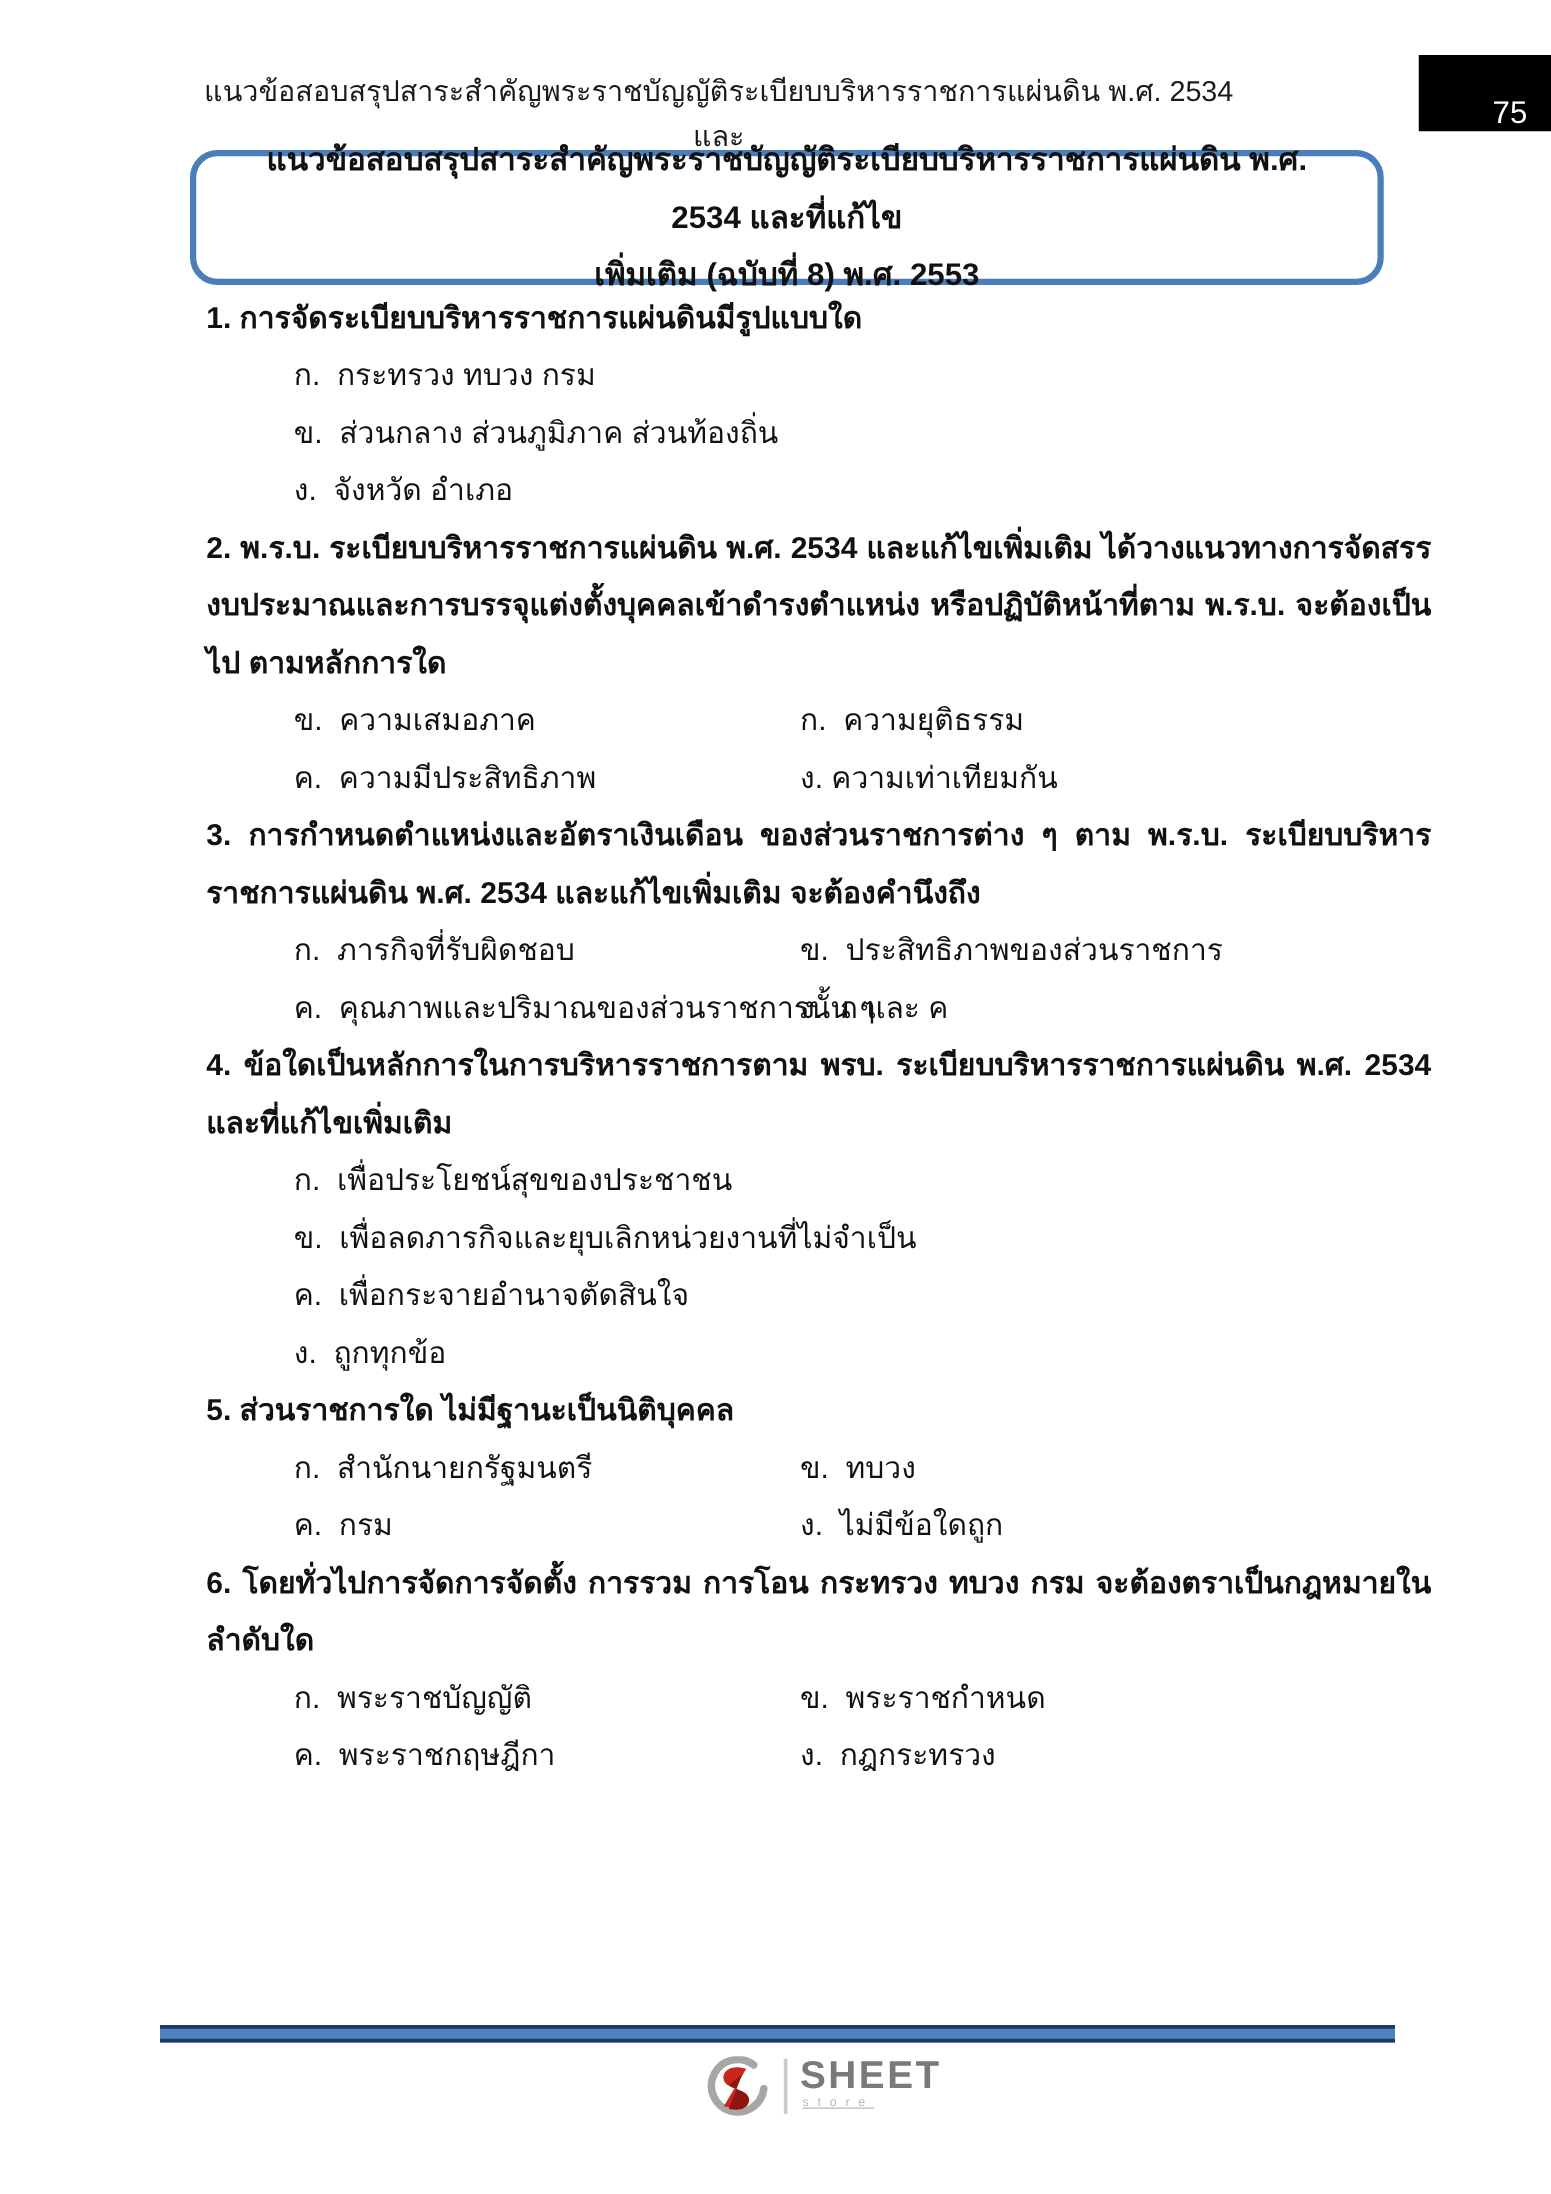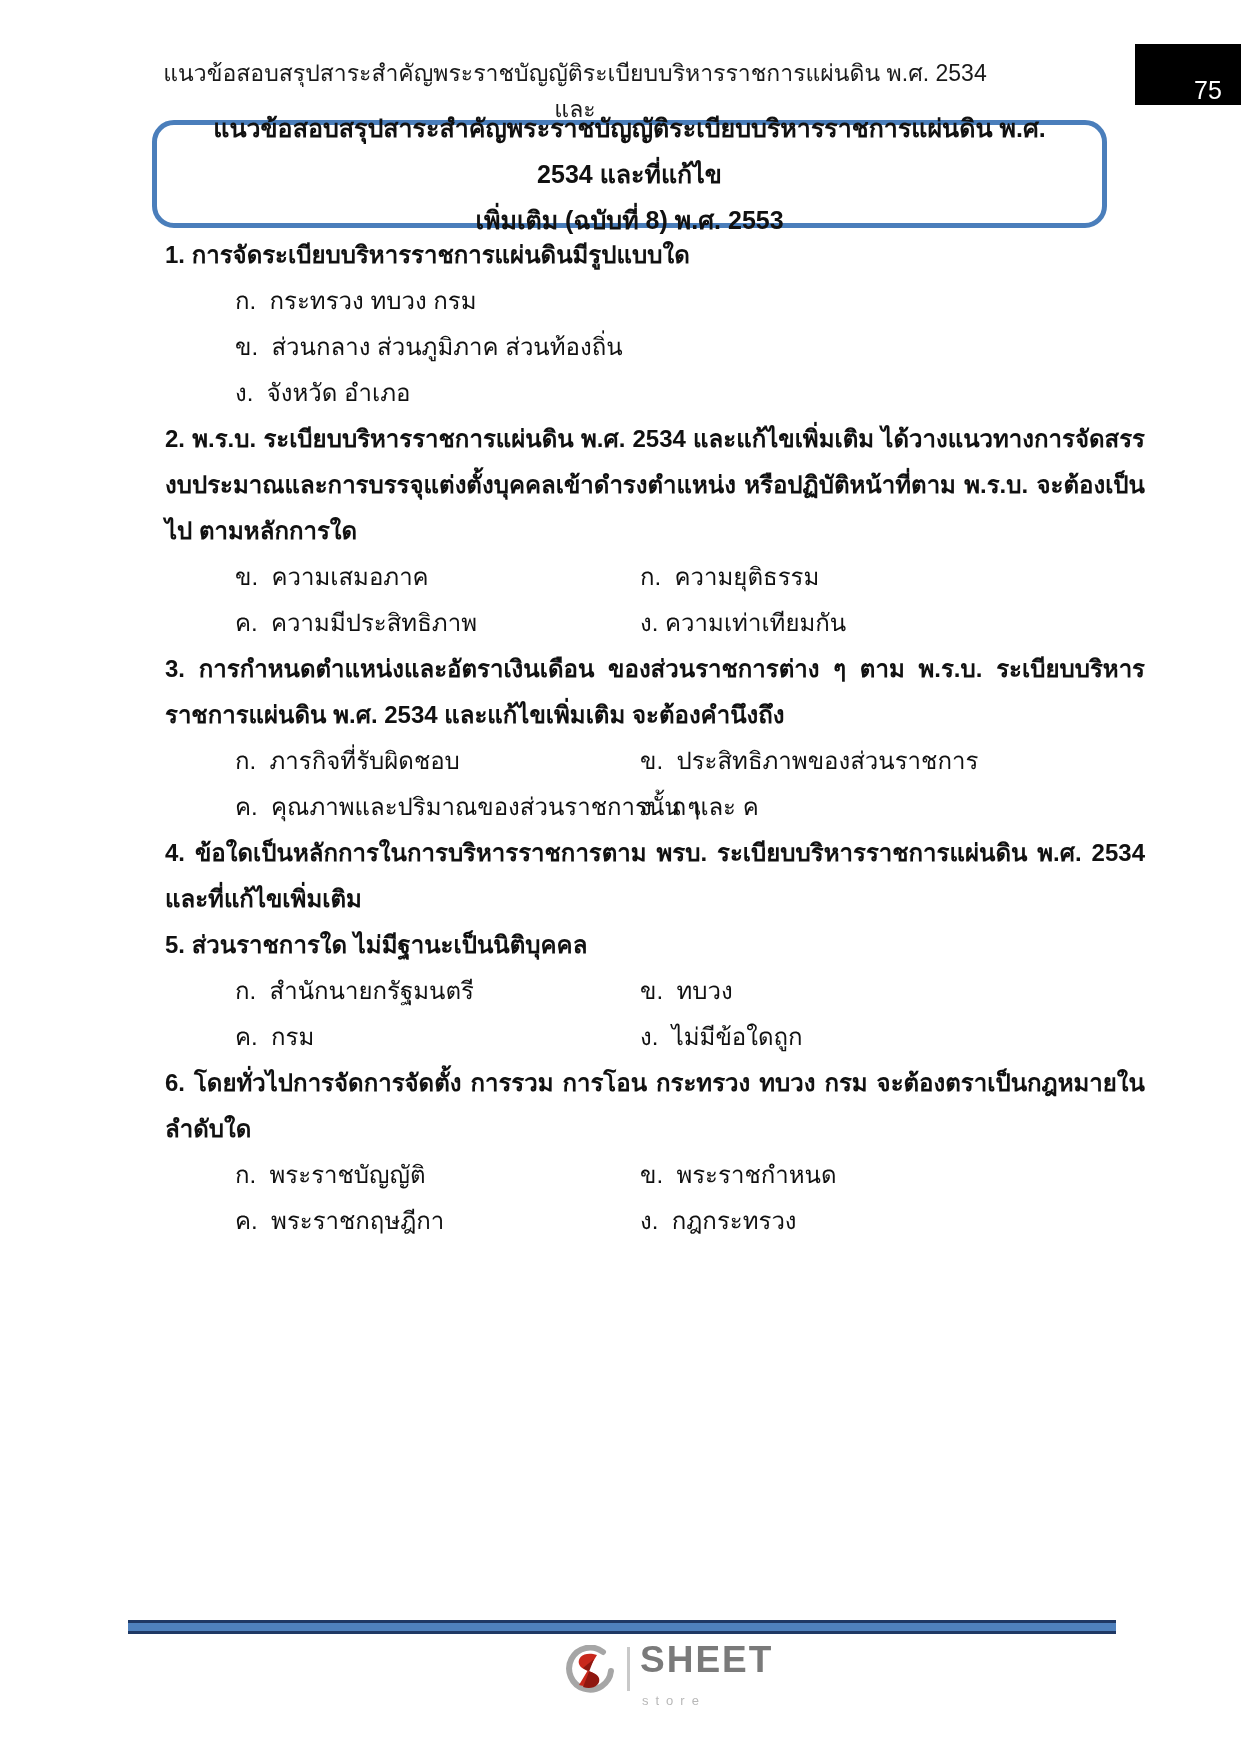--- a/index.html
+++ b/index.html
@@ -56,26 +56,26 @@
   .brand{
     position:absolute;top:1645px;left:563px;
     display:flex;align-items:flex-start;
   }
   .brand .s-icon{width:52px;height:52px;display:block;}
   .brand .divider{
     width:3px;height:44px;background:#c9c9c9;margin:2px 10px 0 12px;
   }
   .brand .names{display:flex;flex-direction:column;}
   .brand .name{
-    font-size:37px;font-weight:bold;color:#7a7a7a;
+    font-size:31px;font-weight:bold;color:#7a7a7a;
     letter-spacing:2px;line-height:30px;
   }
   .brand .subname{
-    font-size:13px;color:#b8b8b8;letter-spacing:7px;line-height:16px;
-    margin-top:18px;margin-left:2px;
+    font-size:10px;color:#b8b8b8;letter-spacing:7px;line-height:16px;
+    margin-top:0;margin-left:2px;text-decoration:underline;
   }
 </style>
 </head>
 <body>
 
 <div class="page">
 
   <div class="running-title">แนวข้อสอบสรุปสาระสำคัญพระราชบัญญัติระเบียบบริหารราชการแผ่นดิน พ.ศ. 2534 และ</div>
   <div class="page-number-box">
     <span>75</span>
@@ -112,20 +112,26 @@
       <div class="opts grid2">
         <div class="opt">ก.  ภารกิจที่รับผิดชอบ</div>
         <div class="opt">ข.  ประสิทธิภาพของส่วนราชการ</div>
         <div class="opt">ค.  คุณภาพและปริมาณของส่วนราชการนั้น ๆ</div>
         <div class="opt">ง.  ก และ ค</div>
       </div>
     </div>
 
     <div>
       <div class="q-text">4. ข้อใดเป็นหลักการในการบริหารราชการตาม พรบ. ระเบียบบริหารราชการแผ่นดิน พ.ศ. 2534 และที่แก้ไขเพิ่มเติม</div>
+      <div class="opts">
+        <div class="opt">ก.  เพื่อประโยชน์สุขของประชาชน</div>
+        <div class="opt">ข.  เพื่อลดภารกิจและยุบเลิกหน่วยงานที่ไม่จำเป็น</div>
+        <div class="opt">ค.  เพื่อกระจายอำนาจตัดสินใจ</div>
+        <div class="opt">ง.  ถูกทุกข้อ</div>
+      </div>
     </div>
 
     <div>
       <div class="q-text">5. ส่วนราชการใด ไม่มีฐานะเป็นนิติบุคคล</div>
       <div class="opts grid2">
         <div class="opt">ก.  สำนักนายกรัฐมนตรี</div>
         <div class="opt">ข.  ทบวง</div>
         <div class="opt">ค.  กรม</div>
         <div class="opt">ง.  ไม่มีข้อใดถูก</div>
       </div>

